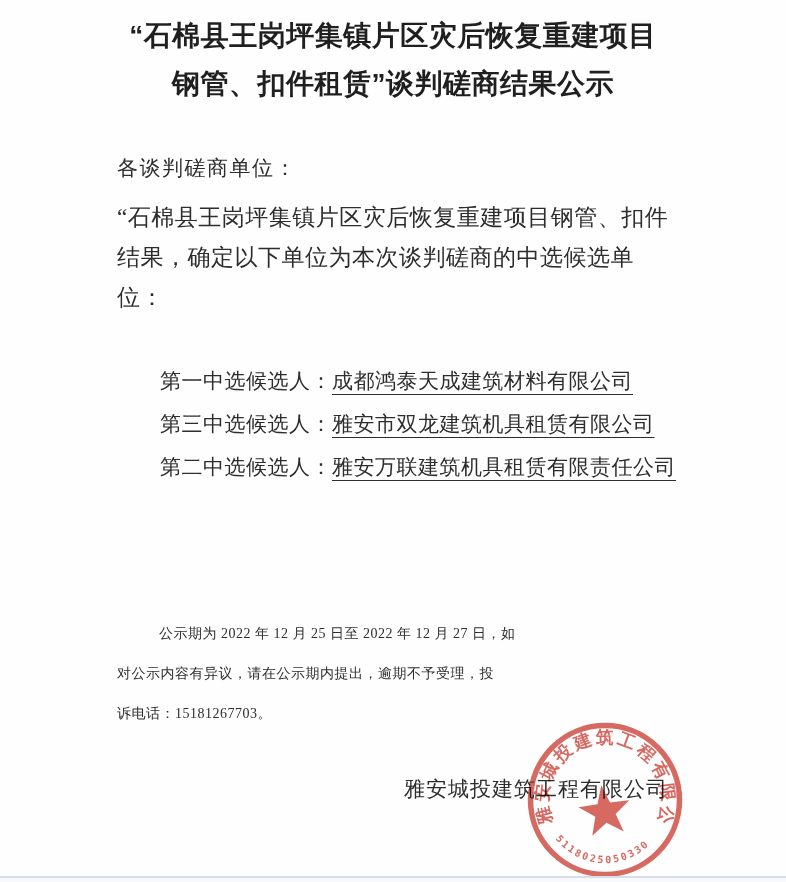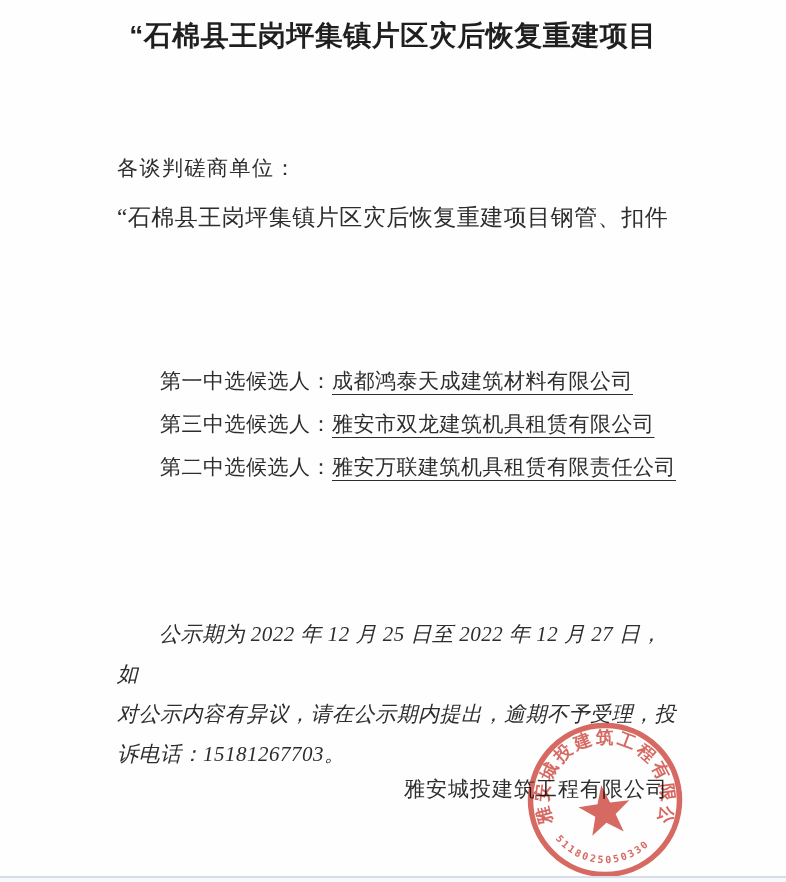--- a/index.html
+++ b/index.html
@@ -53,24 +53,23 @@
   .candidate-name {
     text-decoration: underline;
     text-underline-offset: 6px;
     text-decoration-thickness: 1px;
   }
   .notice {
     position: absolute;
     left: 117px;
     top: 614px;
     width: 560px;
-    font-size: 21px;
+    font-size: 14px;
     line-height: 40px;
     letter-spacing: 0.5px;
-    font-style: italic;
   }
   .notice .line.indent { text-indent: 42px; }
   .signature {
     position: absolute;
     right: 118px;
     top: 775px;
     text-align: right;
     font-size: 21px;
     letter-spacing: 0.5px;
   }
@@ -102,26 +101,28 @@
     background: #f7f9fc;
   }
 </style>
 </head>
 <body>
 
 <div class="page">
 
   <div class="doc-title">
     <div>“石棉县王岗坪集镇片区灾后恢复重建项目</div>
+    <div>钢管、扣件租赁”谈判磋商结果公示</div>
   </div>
 
   <div class="greeting">各谈判磋商单位：</div>
 
   <div class="para1">
     <div class="line">“石棉县王岗坪集镇片区灾后恢复重建项目钢管、扣件</div>
+    <div class="line">结果，确定以下单位为本次谈判磋商的中选候选单位：</div>
   </div>
 
   <div class="candidates">
     <div class="candidate-row">
       <span>第一中选候选人：</span><span class="candidate-name">成都鸿泰天成建筑材料有限公司</span>
     </div>
     <div class="candidate-row">
       <span>第三中选候选人：</span><span class="candidate-name">雅安市双龙建筑机具租赁有限公司</span>
     </div>
     <div class="candidate-row">

